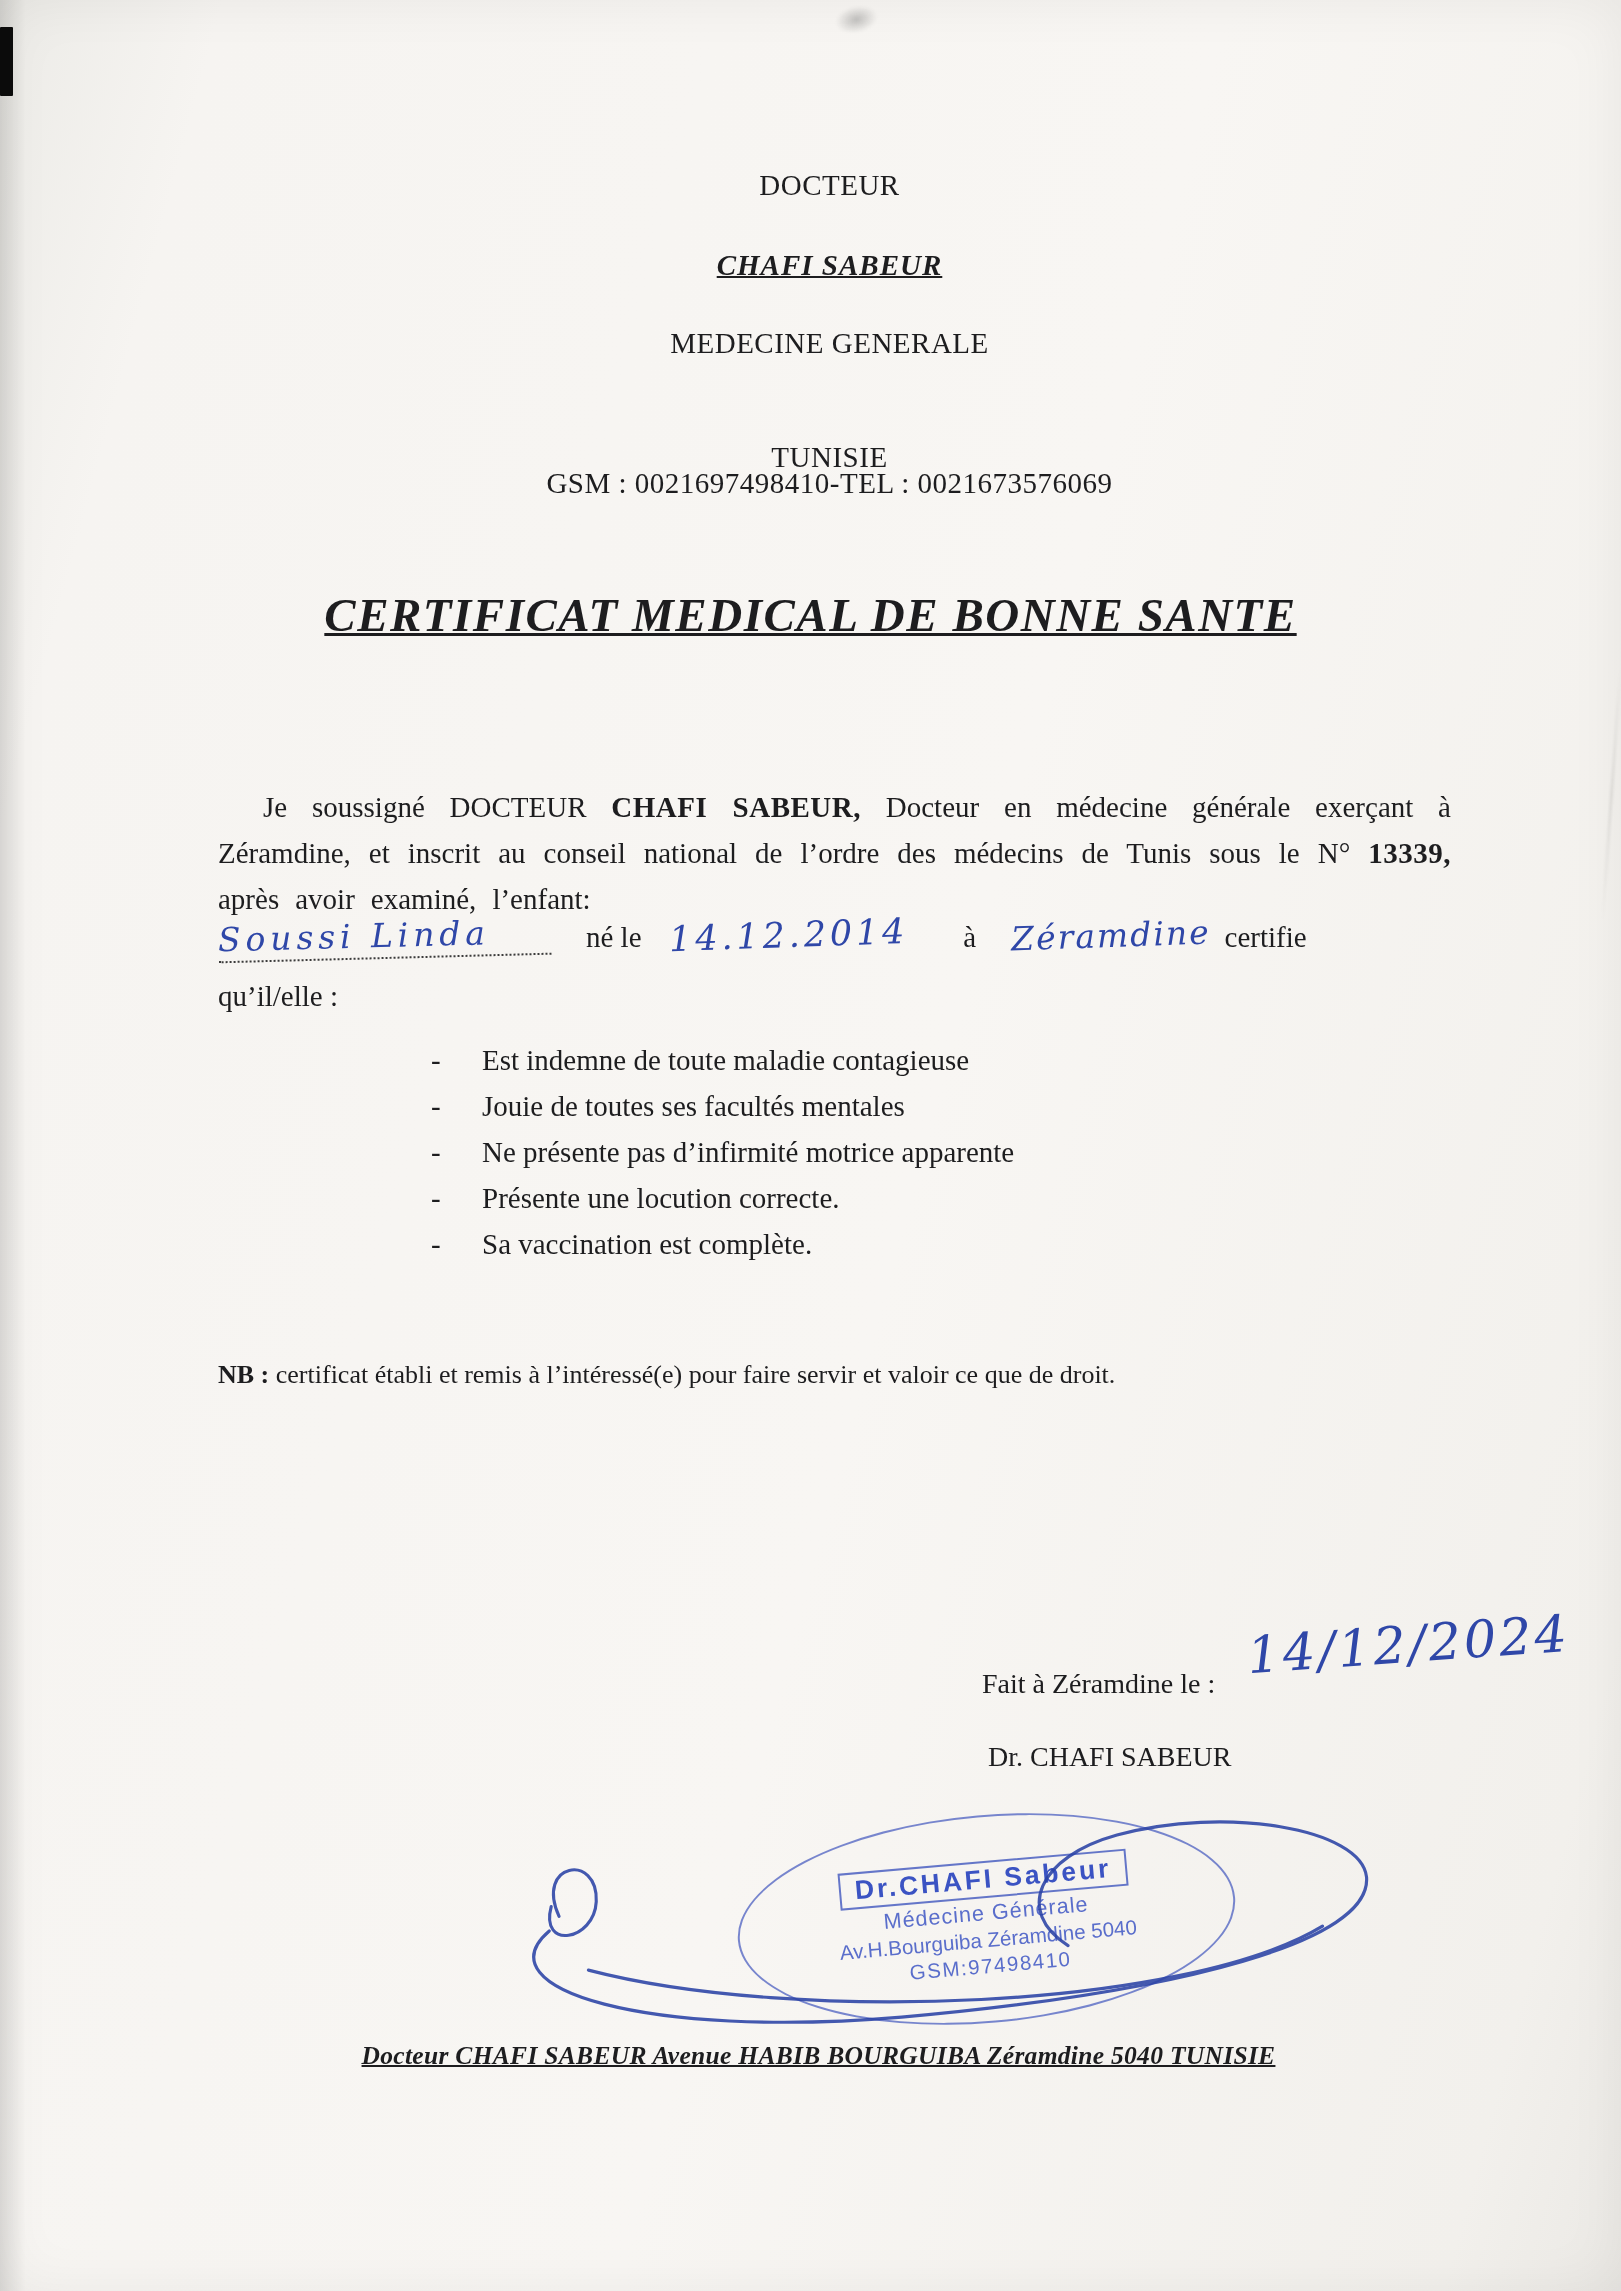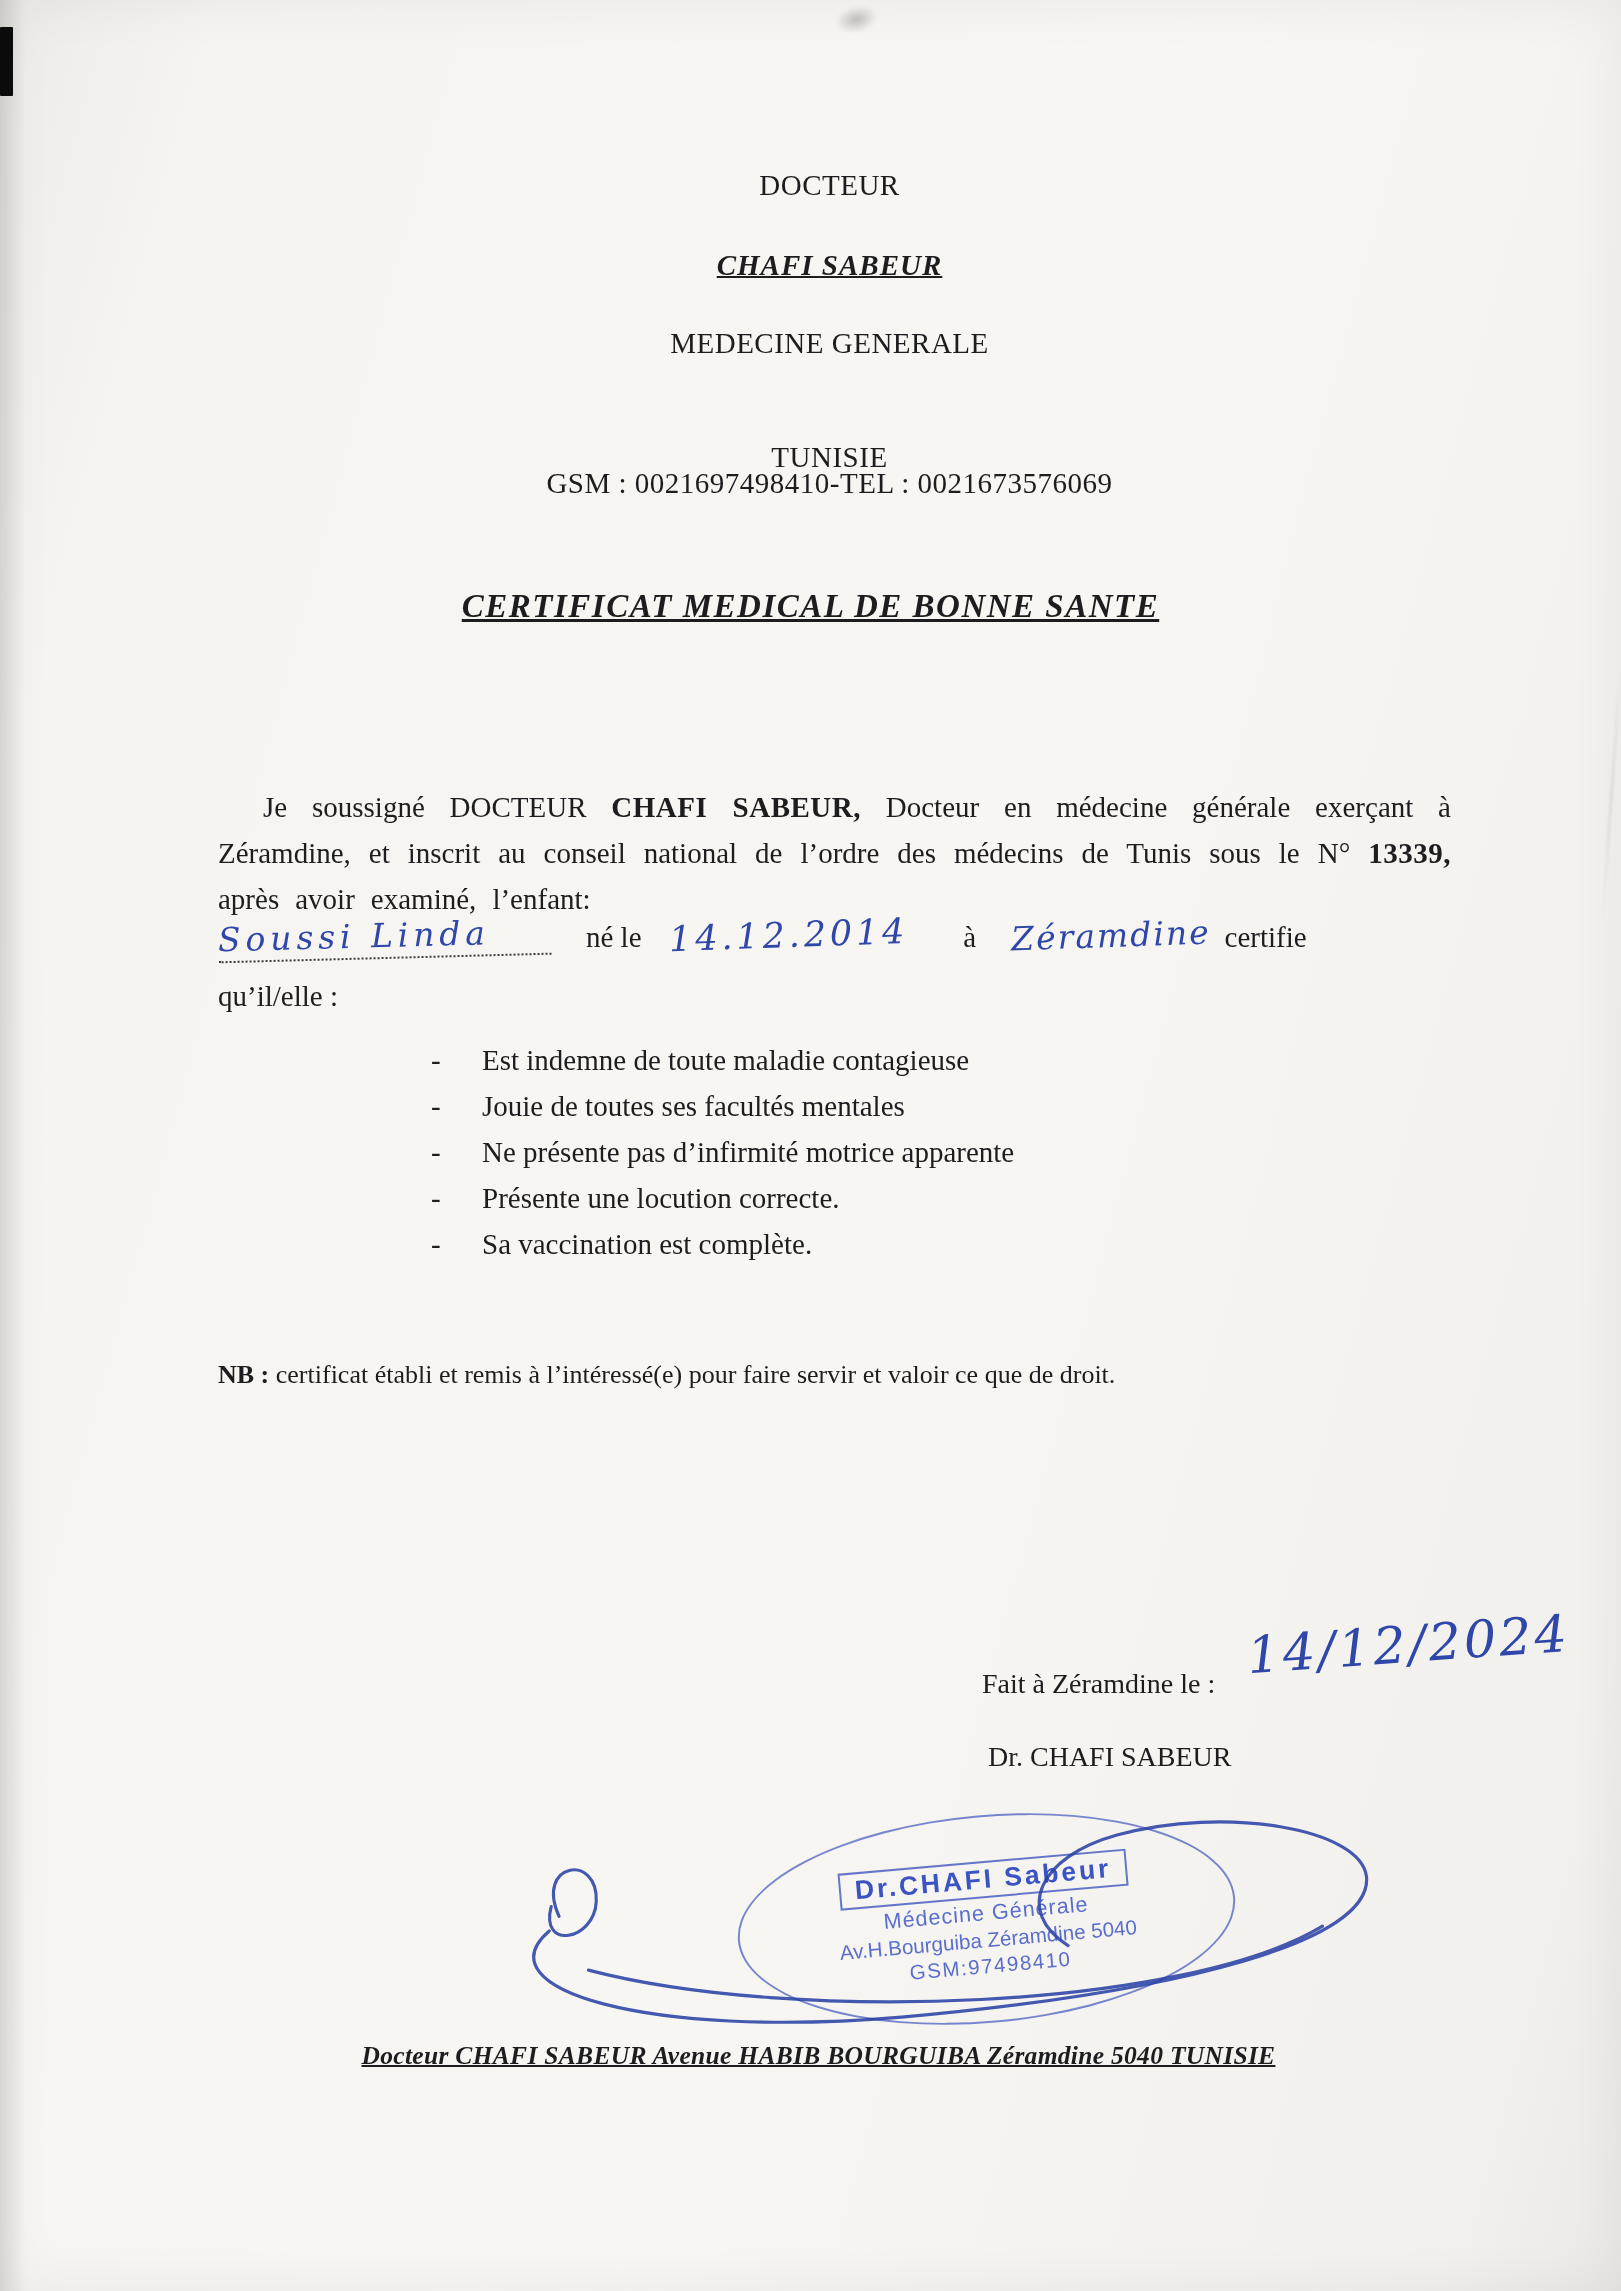--- a/index.html
+++ b/index.html
@@ -26,21 +26,21 @@
 
   
   .lh{position:absolute;left:0;width:100%;text-align:center;font-size:29px;letter-spacing:0.5px;padding-left:19px;}
   .lh-doctor{top:169px;}
   .lh-name{top:249px;font-weight:bold;font-style:italic;text-decoration:underline;text-decoration-thickness:2px;letter-spacing:1px;}
   .lh-spec{top:327px;}
   .lh-country{top:398px;margin-top:43px;}
   .lh-phones{top:467px;}
 
   .title{position:absolute;left:0;top:588px;width:100%;margin:0;text-align:center;
-    font-size:33px;font-weight:bold;font-style:italic;letter-spacing:1.5px;
+    font-size:47px;font-weight:bold;font-style:italic;letter-spacing:1.5px;
     text-decoration:underline;text-decoration-thickness:2.9px;}
 
   
   .body-par{position:absolute;left:218px;top:784px;width:1233px;margin:0;
     font-size:29px;line-height:46px;text-align:justify;word-spacing:8.8px;text-indent:45px;}
   .body-par b{letter-spacing:0.5px;}
 
   .hand{font-family:"DejaVu Serif", serif;font-style:italic;color:#2f47a8;}
 
   .fill-row{position:absolute;left:218px;top:915px;width:1237px;height:57px;

